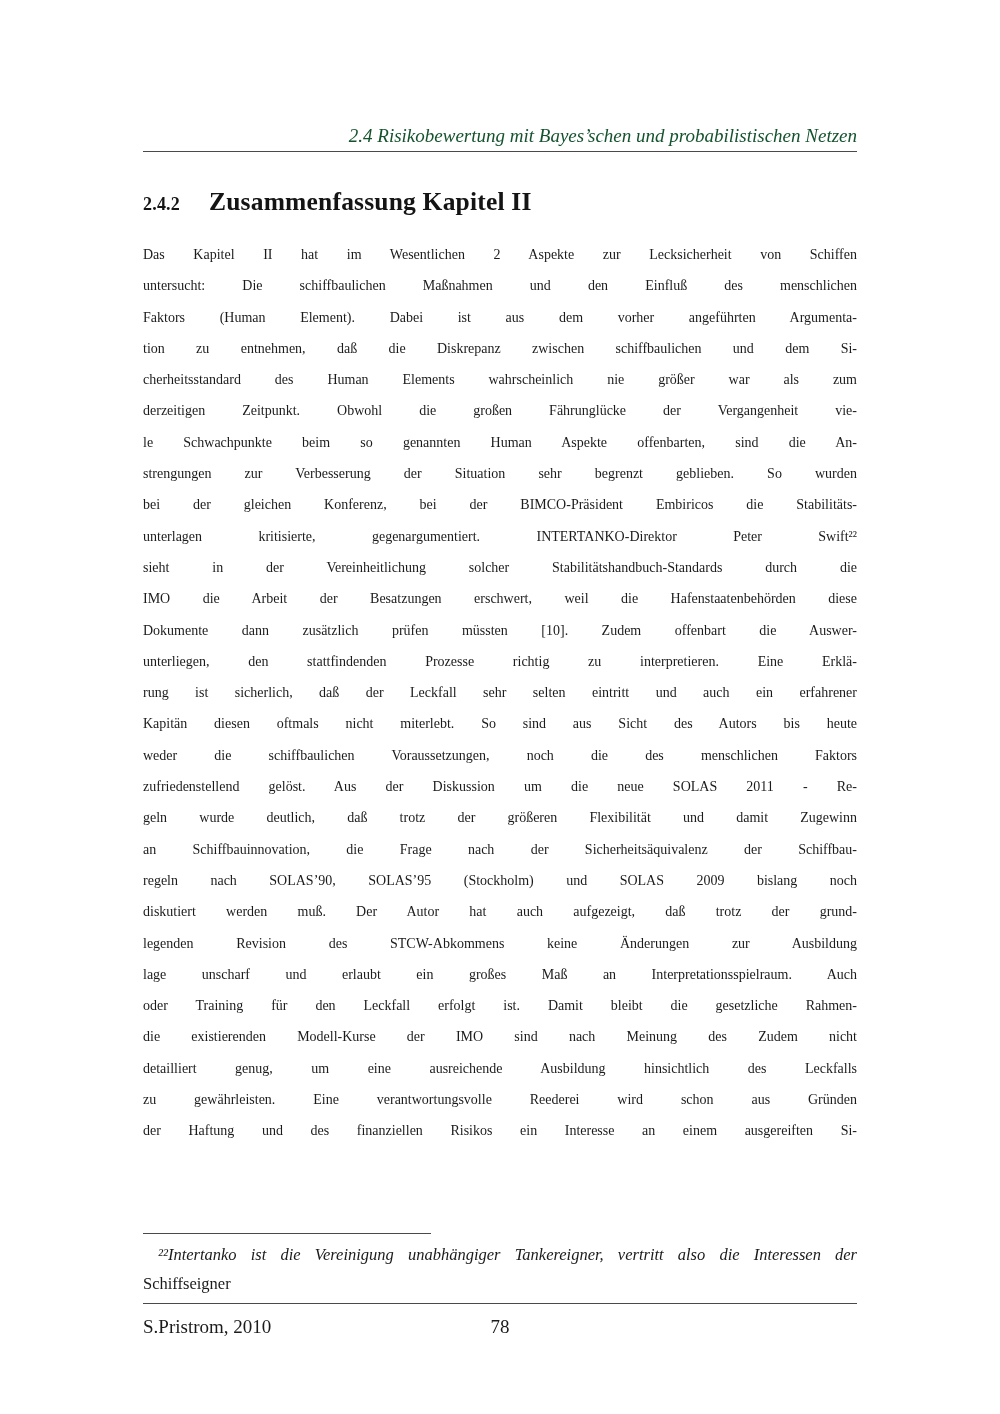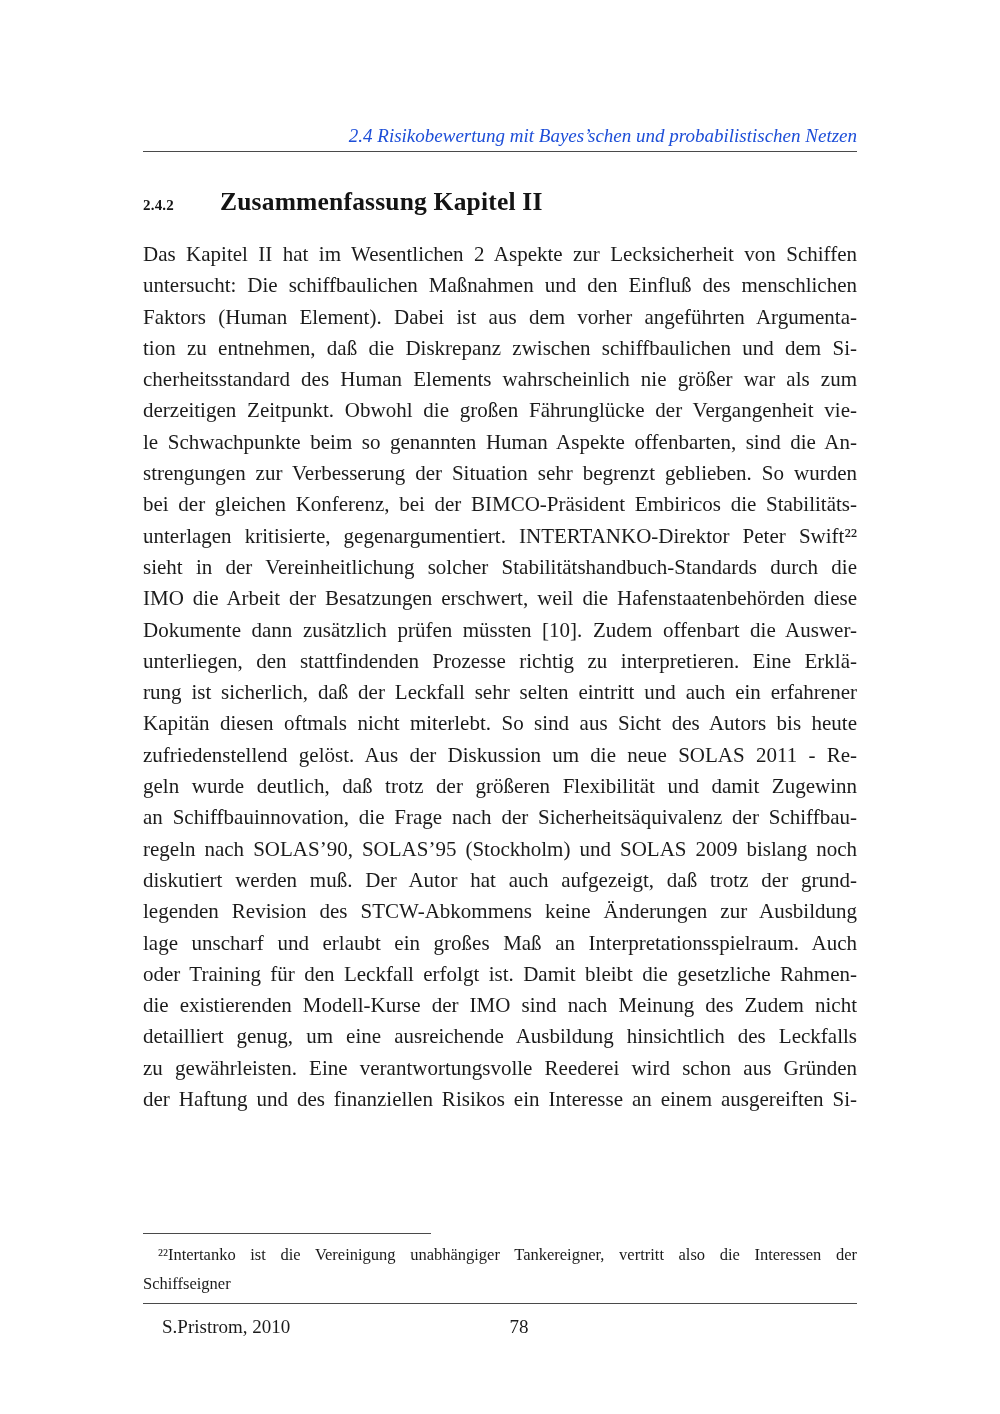--- a/index.html
+++ b/index.html
@@ -22,54 +22,54 @@
     position: absolute;
     left: 143px;
     top: 124px;
     width: 714px;
   }
   .rh-text {
     font-style: italic;
     font-size: 19px;
     line-height: 23px;
     text-align: right;
-    color: #1d4ed8;
+    color: #14532d;
   }
   .rh-rule {
     margin-top: 4px;
     border-top: 1.6px solid #4a4a4a;
     height: 0;
   }
 
   
   .section-heading {
     position: absolute;
     left: 143px;
     top: 187px;
     width: 714px;
     margin: 0;
     font-size: 25.5px;
     font-weight: bold;
     color: #141414;
     letter-spacing: 0.2px;
   }
   .sec-num {
-    margin-right: 46px;
-    font-size: 15px;
+    margin-right: 29px;
+    font-size: 18px;
   }
 
   
   .body-text {
     position: absolute;
     left: 143px;
     top: 239px;
     width: 714px;
   }
   .body-line {
-    font-size: 21px;
+    font-size: 14px;
     line-height: 31.3px;
     height: 31.3px;
     overflow: hidden;
     text-align: justify;
     text-align-last: justify;
     text-justify: inter-word;
     white-space: normal;
   }
 
   
@@ -90,20 +90,21 @@
   .footnote-line {
     font-size: 16.5px;
     line-height: 29px;
     height: 29px;
     overflow: hidden;
     text-align: justify;
     text-align-last: justify;
   }
   .footnote-line:first-child {
     text-indent: 15px;
+    font-style: italic;
   }
   .footnote-line:last-child {
     text-align: left;
     text-align-last: left;
     font-family: Liberation Serif, serif;
   }
 
   
   .footer-rule {
     position: absolute;
@@ -115,21 +116,20 @@
   }
   .page-footer {
     position: absolute;
     left: 143px;
     top: 1313px;
     width: 714px;
     height: 30px;
     font-size: 19px;
     line-height: 28px;
     text-align: center;
-    margin-left: 19px;
   }
   .footer-author {
     position: absolute;
     left: 0;
     top: 0;
     text-align: left;
   }
   .footer-page-number {
     display: inline-block;
   }
@@ -158,20 +158,21 @@
       <div class="body-line">le Schwachpunkte beim so genannten Human Aspekte offenbarten, sind die An-</div>
       <div class="body-line">strengungen zur Verbesserung der Situation sehr begrenzt geblieben. So wurden</div>
       <div class="body-line">bei der gleichen Konferenz, bei der BIMCO-Präsident Embiricos die Stabilitäts-</div>
       <div class="body-line">unterlagen kritisierte, gegenargumentiert. INTERTANKO-Direktor Peter Swift²²</div>
       <div class="body-line">sieht in der Vereinheitlichung solcher Stabilitätshandbuch-Standards durch die</div>
       <div class="body-line">IMO die Arbeit der Besatzungen erschwert, weil die Hafenstaatenbehörden diese</div>
       <div class="body-line">Dokumente dann zusätzlich prüfen müssten [10]. Zudem offenbart die Auswer-</div>
       <div class="body-line">unterliegen, den stattfindenden Prozesse richtig zu interpretieren. Eine Erklä-</div>
       <div class="body-line">rung ist sicherlich, daß der Leckfall sehr selten eintritt und auch ein erfahrener</div>
       <div class="body-line">Kapitän diesen oftmals nicht miterlebt. So sind aus Sicht des Autors bis heute</div>
+      <div class="body-line">weder die schiffbaulichen Voraussetzungen, noch die des menschlichen Faktors</div>
       <div class="body-line">zufriedenstellend gelöst. Aus der Diskussion um die neue SOLAS 2011 - Re-</div>
       <div class="body-line">geln wurde deutlich, daß trotz der größeren Flexibilität und damit Zugewinn</div>
       <div class="body-line">an Schiffbauinnovation, die Frage nach der Sicherheitsäquivalenz der Schiffbau-</div>
       <div class="body-line">regeln nach SOLAS’90, SOLAS’95 (Stockholm) und SOLAS 2009 bislang noch</div>
       <div class="body-line">diskutiert werden muß. Der Autor hat auch aufgezeigt, daß trotz der grund-</div>
       <div class="body-line">legenden Revision des STCW-Abkommens keine Änderungen zur Ausbildung</div>
       <div class="body-line">lage unscharf und erlaubt ein großes Maß an Interpretationsspielraum. Auch</div>
       <div class="body-line">oder Training für den Leckfall erfolgt ist. Damit bleibt die gesetzliche Rahmen-</div>
       <div class="body-line">die existierenden Modell-Kurse der IMO sind nach Meinung des Zudem nicht</div>
       <div class="body-line">detailliert genug, um eine ausreichende Ausbildung hinsichtlich des Leckfalls</div>

